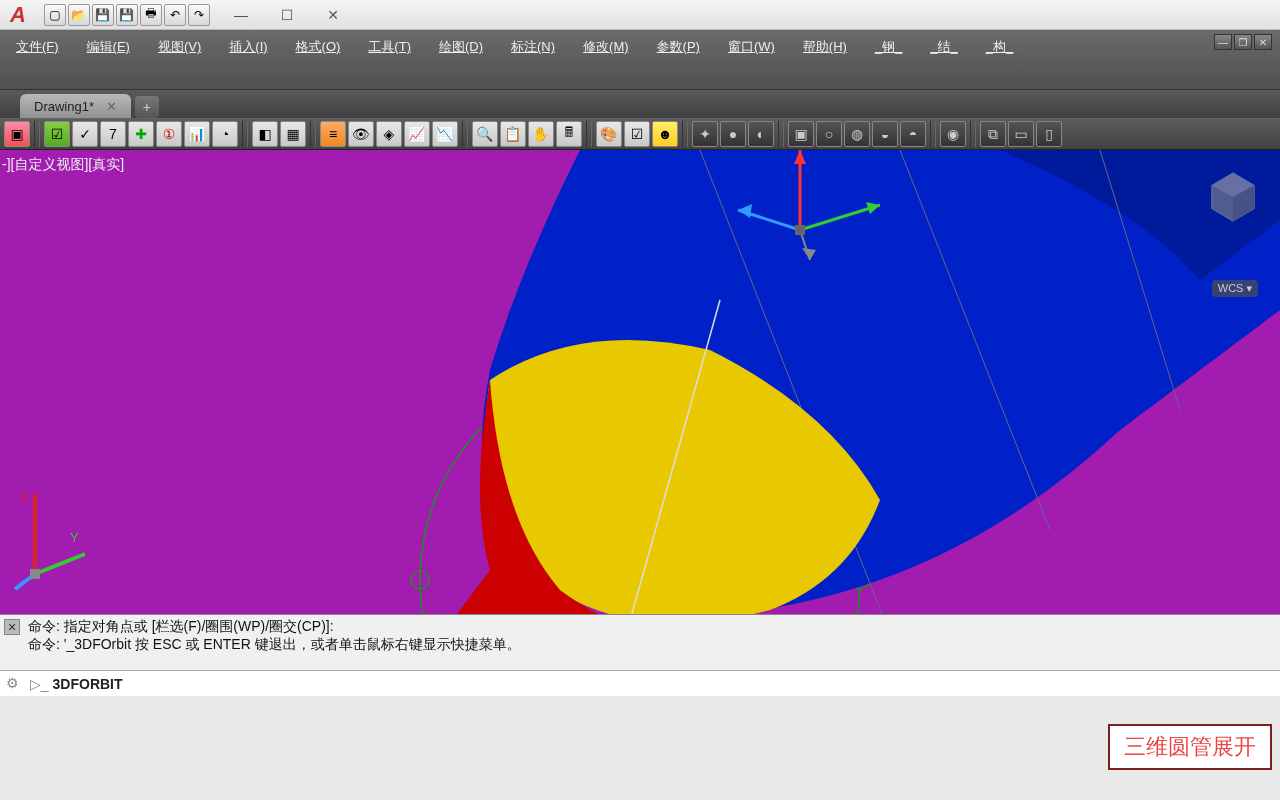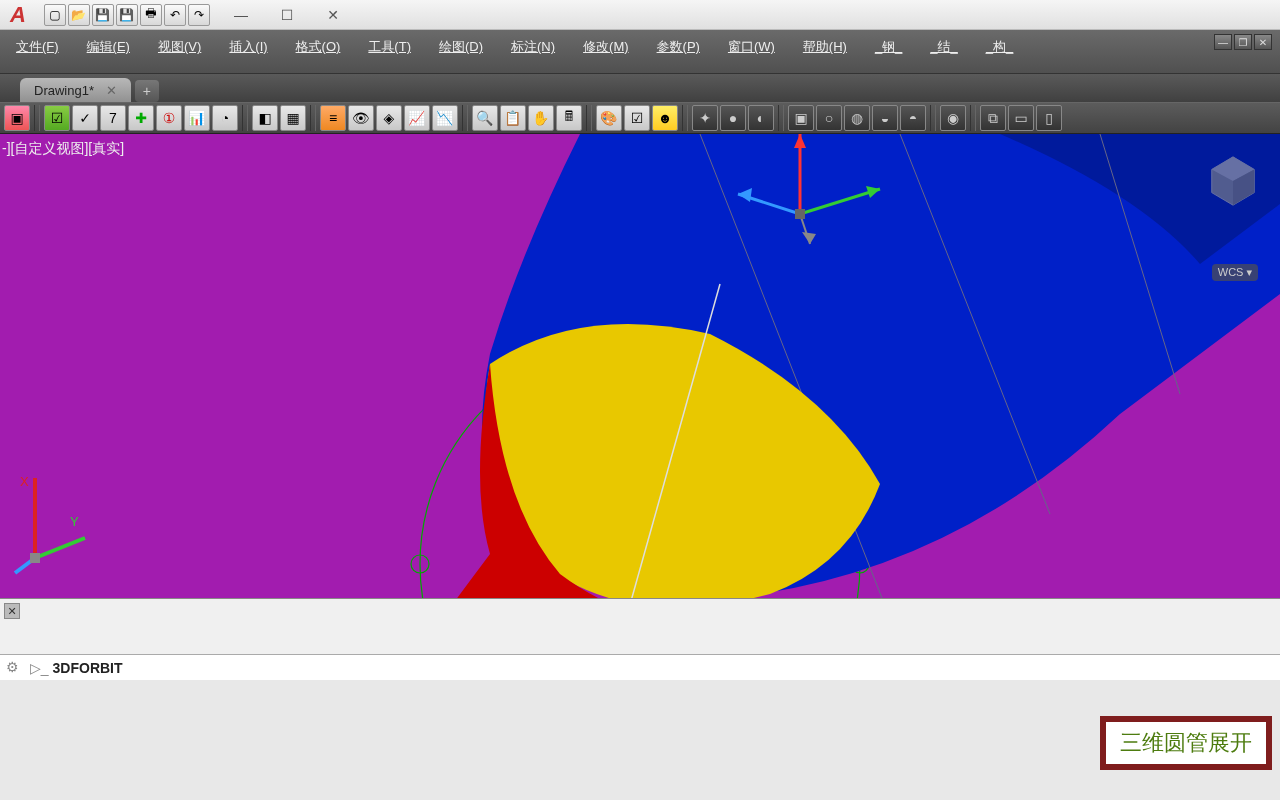--- a/index.html
+++ b/index.html
@@ -4,21 +4,21 @@
 <style>
 *{margin:0;padding:0;box-sizing:border-box;font-family:"Microsoft YaHei",Arial,sans-serif}
 body{width:1280px;height:800px;overflow:hidden;background:#e8e8e8;position:relative}
 .title-bar{height:30px;background:linear-gradient(#f5f5f5,#e0e0e0);display:flex;align-items:center;border-bottom:1px solid #bbb}
 .app-logo{width:36px;height:30px;display:flex;align-items:center;justify-content:center;color:#c33;font-weight:bold;font-size:22px;font-style:italic}
 .qat{display:flex;gap:2px;padding:0 8px}
 .qat-btn{width:22px;height:22px;background:linear-gradient(#fafafa,#d8d8d8);border:1px solid #999;border-radius:2px;display:flex;align-items:center;justify-content:center;font-size:12px;cursor:pointer}
 .title-text{flex:1;text-align:center;font-size:14px;color:#333}
 .win-controls{display:flex}
 .win-btn{width:46px;height:30px;display:flex;align-items:center;justify-content:center;font-size:14px;color:#555;cursor:pointer}
-.menu-bar{height:44px;background:linear-gradient(#6a6a6a,#505050);display:flex;align-items:flex-start;padding:6px 12px;gap:20px;flex-wrap:wrap;border-bottom:1px solid #333}
+.menu-bar{height:60px;background:linear-gradient(#6a6a6a,#505050);display:flex;align-items:flex-start;padding:6px 12px;gap:20px;flex-wrap:wrap;border-bottom:1px solid #333}
 .menu-item{color:#eee;font-size:13px;text-decoration:underline;cursor:pointer;padding:2px 4px}
 .mdi-controls{position:absolute;right:8px;top:34px;display:flex;gap:2px}
 .mdi-btn{width:18px;height:16px;background:linear-gradient(#888,#555);border:1px solid #333;font-size:10px;color:#ddd;display:flex;align-items:center;justify-content:center;cursor:pointer}
 .tab-bar{height:28px;background:linear-gradient(#5a5a5a,#404040);display:flex;align-items:flex-end;padding-left:20px}
 .doc-tab{height:24px;background:linear-gradient(#b8b8b8,#919191);border-radius:6px 6px 0 0;padding:3px 14px;display:flex;align-items:center;font-size:13px;color:#222;margin-right:4px;cursor:pointer}
 .tab-close{margin-left:12px;color:#666;font-size:13px;cursor:pointer}
 .tab-add{width:24px;height:22px;background:linear-gradient(#777,#555);border-radius:4px;color:#ccc;display:flex;align-items:center;justify-content:center;font-size:14px;cursor:pointer}
 .toolbar{height:32px;background:linear-gradient(#5c5c5c,#434343);display:flex;align-items:center;padding:0 4px;gap:2px;border-top:1px solid #666;border-bottom:1px solid #222;overflow:hidden}
 .tb-btn{width:26px;height:26px;background:linear-gradient(#e8e8e8,#c8c8c8);border:1px solid #888;border-radius:2px;display:flex;align-items:center;justify-content:center;cursor:pointer;font-size:14px}
 .tb-sep{width:6px;height:26px;border-left:1px solid #333;border-right:1px solid #666;margin:0 2px}
@@ -28,21 +28,21 @@
 .ucs-icon{position:absolute;bottom:20px;left:10px}
 .viewcube{position:absolute;top:18px;right:18px;width:58px;height:58px;opacity:.6}
 .wcs-label{position:absolute;top:130px;right:22px;background:rgba(80,80,80,.7);color:#ccc;font-size:11px;padding:2px 6px;border-radius:4px}
 .cmd-area{height:56px;background:#f0f0f0;border-top:1px solid #888;font-family:"SimSun",monospace;font-size:14px;padding:2px 6px;color:#111;line-height:18px;position:relative}
 .cmd-close{position:absolute;left:4px;top:4px;width:16px;height:16px;background:#bbb;color:#333;font-size:11px;display:flex;align-items:center;justify-content:center;border:1px solid #888;cursor:pointer}
 .cmd-lines{margin-left:22px}
 .cmd-input-row{height:26px;background:#fff;border-top:1px solid #aaa;display:flex;align-items:center;padding:0 6px;font-family:"SimSun",monospace;font-size:14px}
 .cmd-gear{width:18px;height:18px;color:#888;margin-right:6px;cursor:pointer}
 .cmd-prompt{color:#888;margin-right:4px}
 .cmd-text{font-weight:bold;color:#222}
-.overlay-label{position:absolute;right:8px;bottom:30px;background:#fff;border:6px solid #7f1d1d;padding:6px 14px;font-size:22px;color:#4d7c0f}
+.overlay-label{position:absolute;right:8px;bottom:30px;background:#fff;border:2px solid #7f1d1d;padding:6px 14px;font-size:22px;color:#ef4444}
 </style>
 </head>
 <body>
 
 <div class="title-bar">
   <div class="app-logo">A</div>
   <div class="qat">
     <div class="qat-btn">▢</div>
     <div class="qat-btn">📂</div>
     <div class="qat-btn">💾</div>
@@ -184,20 +184,24 @@
     <polygon points="30,5 52,18 52,42 30,55 8,42 8,18" fill="#888" stroke="#aaa"></polygon>
     <polygon points="30,5 52,18 30,30 8,18" fill="#aaa"></polygon>
     <polygon points="30,30 52,18 52,42 30,55" fill="#777"></polygon>
   </svg>
   <div class="wcs-label">WCS ▾</div>
 
 </div>
 
 <div class="cmd-area">
   <div class="cmd-close">✕</div>
+  <div class="cmd-lines">
+    <div>命令: 指定对角点或 [栏选(F)/圈围(WP)/圈交(CP)]:</div>
+    <div>命令: '_3DFOrbit 按 ESC 或 ENTER 键退出，或者单击鼠标右键显示快捷菜单。</div>
+  </div>
 </div>
 
 <div class="cmd-input-row">
   <span class="cmd-gear">⚙</span>
   <span class="cmd-prompt">▷_</span>
   <span class="cmd-text">3DFORBIT</span>
 </div>
 
 <div class="overlay-label">三维圆管展开</div>
 

